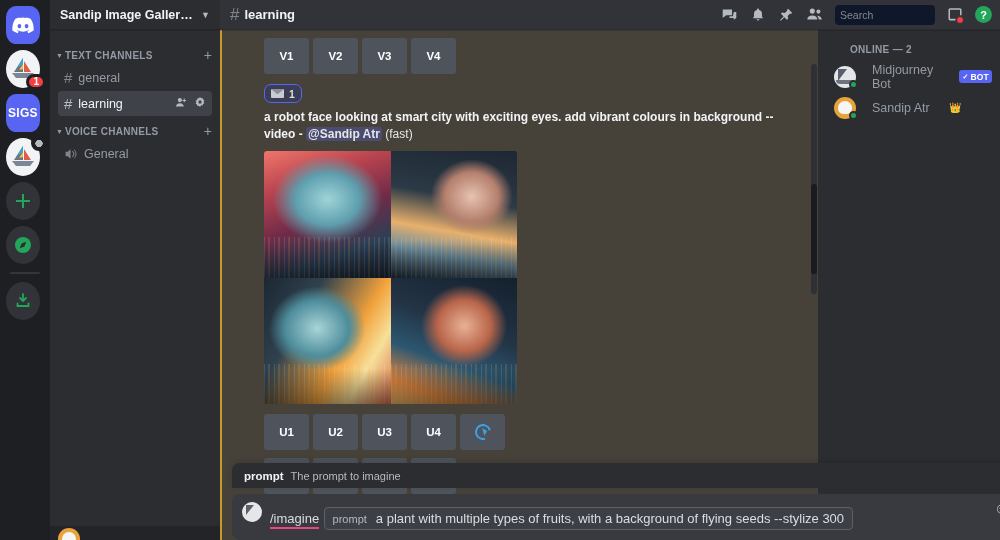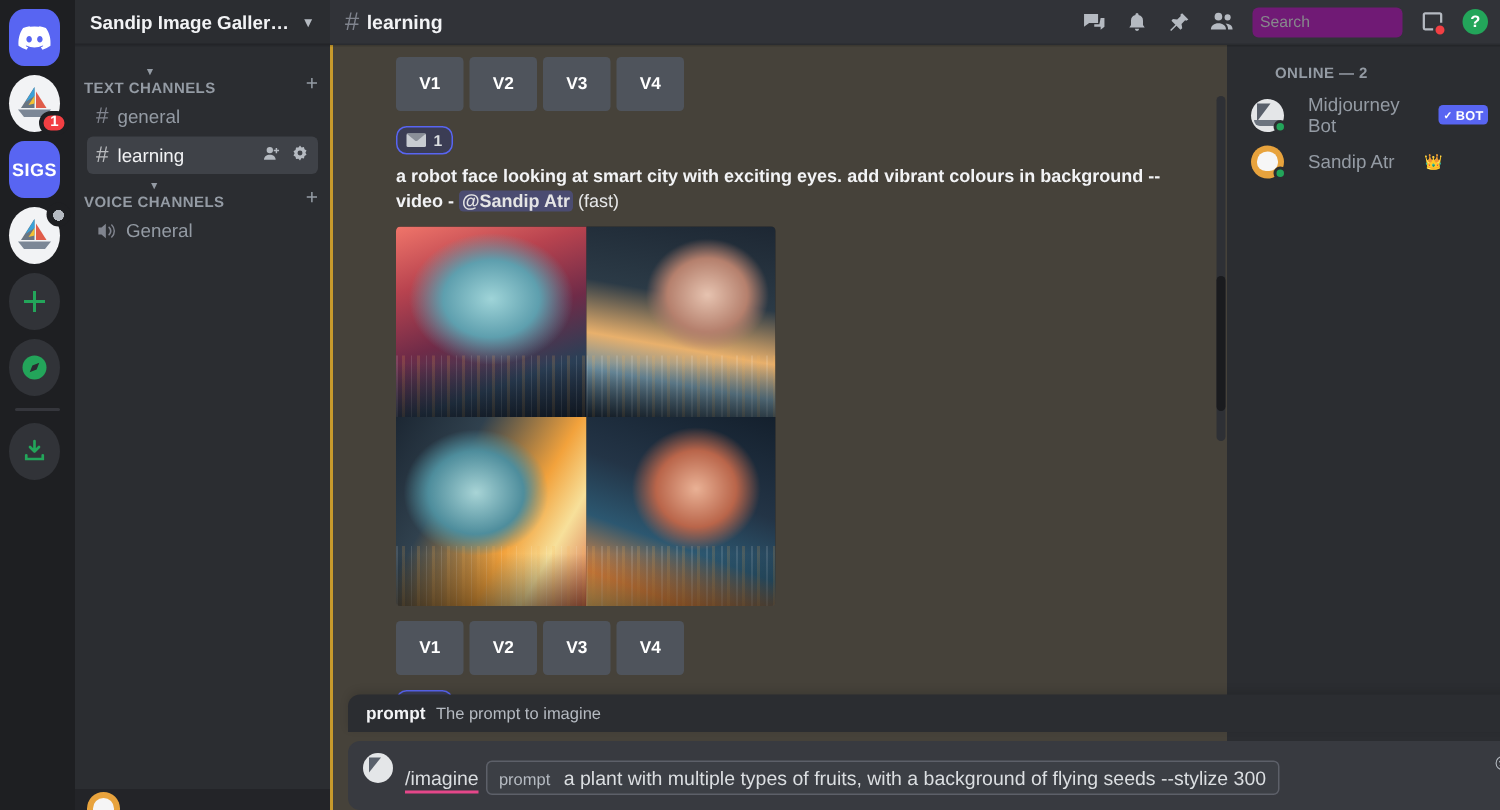--- a/index.html
+++ b/index.html
@@ -66,21 +66,21 @@
     color: #f2f3f5; font-size: 12.5px; font-weight: 700;
     white-space: nowrap; overflow: hidden; text-overflow: ellipsis;
   }
   .chev { color: #b5bac1; font-size: 9px; margin-left: 6px; flex: 0 0 auto; }
   .chan-scroll { flex: 1; padding-top: 10px; overflow: hidden; }
   .cat {
     display: flex; align-items: center; justify-content: space-between;
     padding: 0 8px 0 6px; height: 18px; margin-top: 6px;
     color: #949ba4; cursor: pointer;
   }
-  .cat-left { display: flex; align-items: center; gap: 2px; flex-direction: column; }
+  .cat-left { display: flex; align-items: center; gap: 2px; }
   .cat-arrow { font-size: 7px; line-height: 1; }
   .cat-label { font-size: 10px; font-weight: 700; letter-spacing: .3px; text-transform: uppercase; }
   .cat-plus { font-size: 14px; line-height: 1; color: #949ba4; }
   .chan {
     display: flex; align-items: center; gap: 6px;
     height: 25px; margin: 1px 8px 0 8px; padding: 0 6px;
     border-radius: 4px; color: #949ba4; font-size: 12.5px;
   }
   .chan .hash { font-size: 15px; color: #80848e; font-weight: 400; line-height: 1; }
   .chan.active { background: #3f4248; color: #f2f3f5; font-weight: 500; }
@@ -103,21 +103,21 @@
     display: flex; align-items: center; padding: 0 8px 0 10px;
     border-bottom: 1px solid #2a2c30;
     box-shadow: 0 1px 0 rgba(0,0,0,.15);
     position: relative; z-index: 5; background: #313338;
   }
   .topbar .hash { font-size: 17px; color: #80848e; margin-right: 5px; line-height: 1; }
   .topbar .title { color: #f2f3f5; font-size: 13px; font-weight: 700; }
   .topbar-right { margin-left: auto; display: flex; align-items: center; gap: 12px; }
   .ticon { color: #b5bac1; display: flex; align-items: center; }
   .search-box {
-    width: 100px; height: 20px; background: #701a75; border-radius: 4px;
+    width: 100px; height: 20px; background: #0f172a; border-radius: 4px;
     display: flex; align-items: center; padding: 0 5px; gap: 4px;
   }
   .search-box input {
     background: transparent; border: none; outline: none; flex: 1;
     color: #dbdee1; font-size: 10.5px; font-family: "Liberation Sans", sans-serif;
   }
   .search-box input::placeholder { color: #87898c; }
   .inbox-dot { position: relative; }
   .inbox-dot::after {
     content: ""; position: absolute; right: -1px; bottom: -1px;
@@ -508,20 +508,29 @@
             <span>a robot face looking at smart city with exciting eyes. add vibrant colours in background --video - </span><span class="mention-tag">@Sandip Atr</span><span class="fast-tag"> (fast)</span>
           </div>
 
           <div class="grid">
             <div class="cell c1"></div>
             <div class="cell c2"></div>
             <div class="cell c3"></div>
             <div class="cell c4"></div>
           </div>
 
+          <div class="btn-row">
+            <button class="mj-btn">U1</button>
+            <button class="mj-btn">U2</button>
+            <button class="mj-btn">U3</button>
+            <button class="mj-btn">U4</button>
+            <button class="mj-btn icon">
+              <span class="refresh-ic"></span>
+            </button>
+          </div>
 
           <div class="btn-row">
             <button class="mj-btn">V1</button>
             <button class="mj-btn">V2</button>
             <button class="mj-btn">V3</button>
             <button class="mj-btn">V4</button>
           </div>
 
           <div class="reaction">
             <span class="env"></span>

